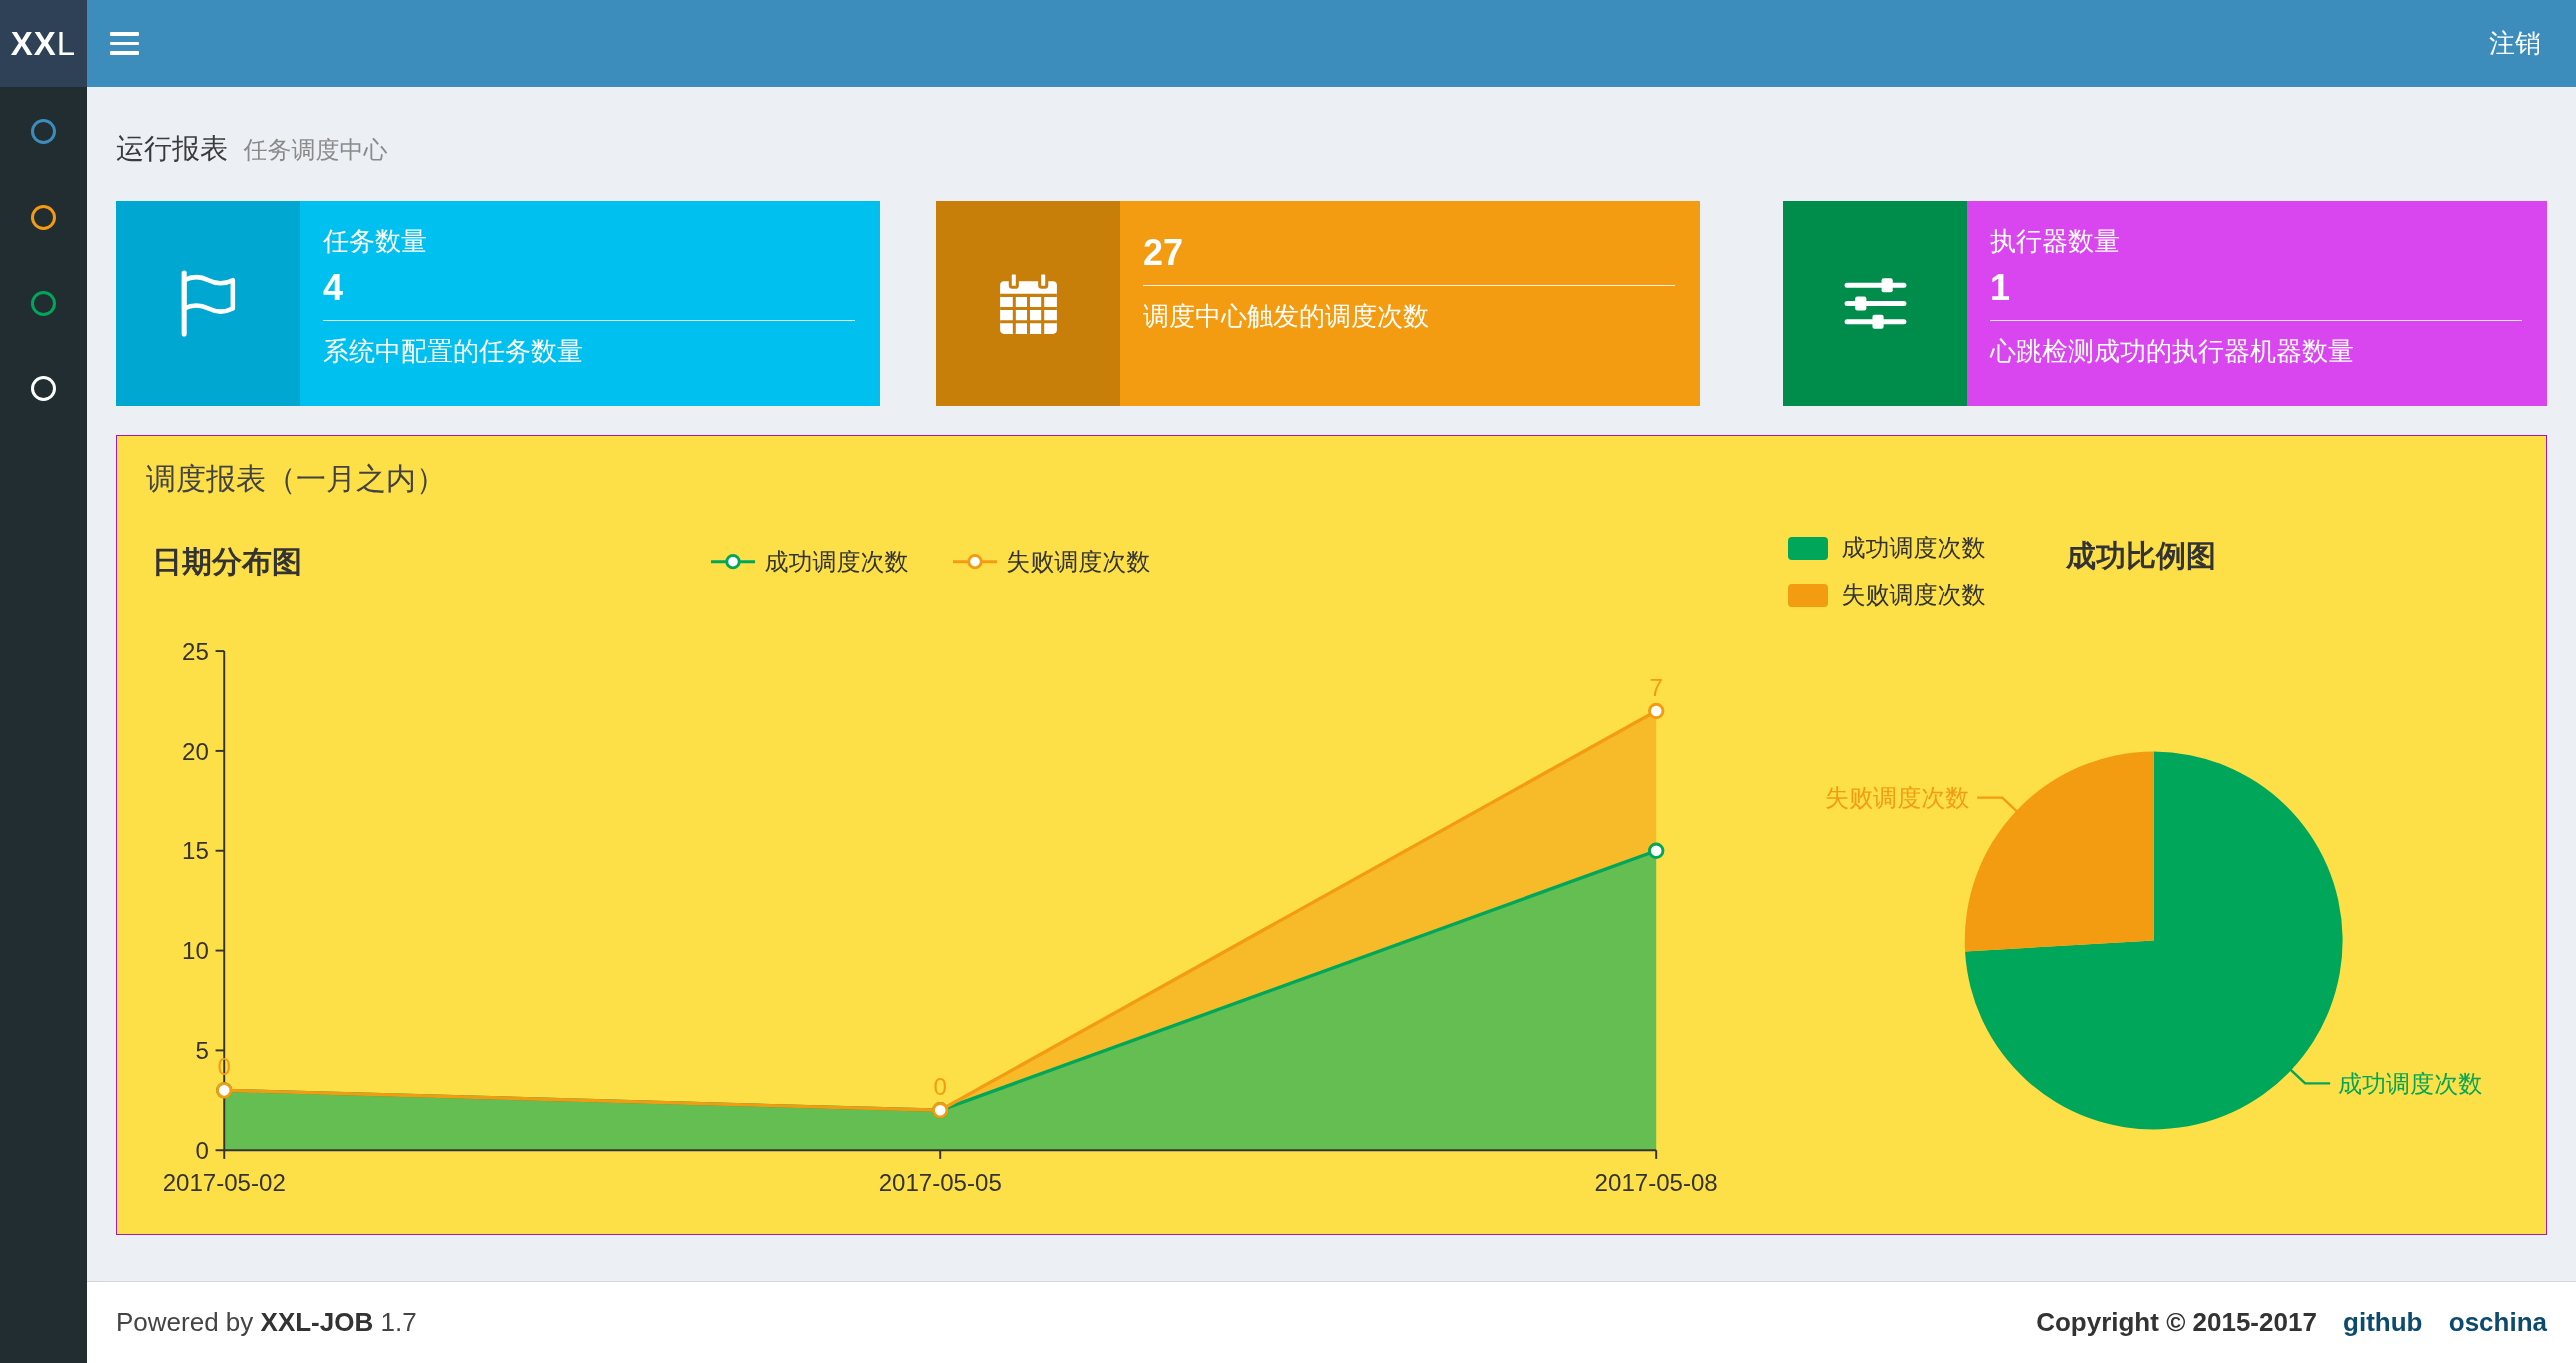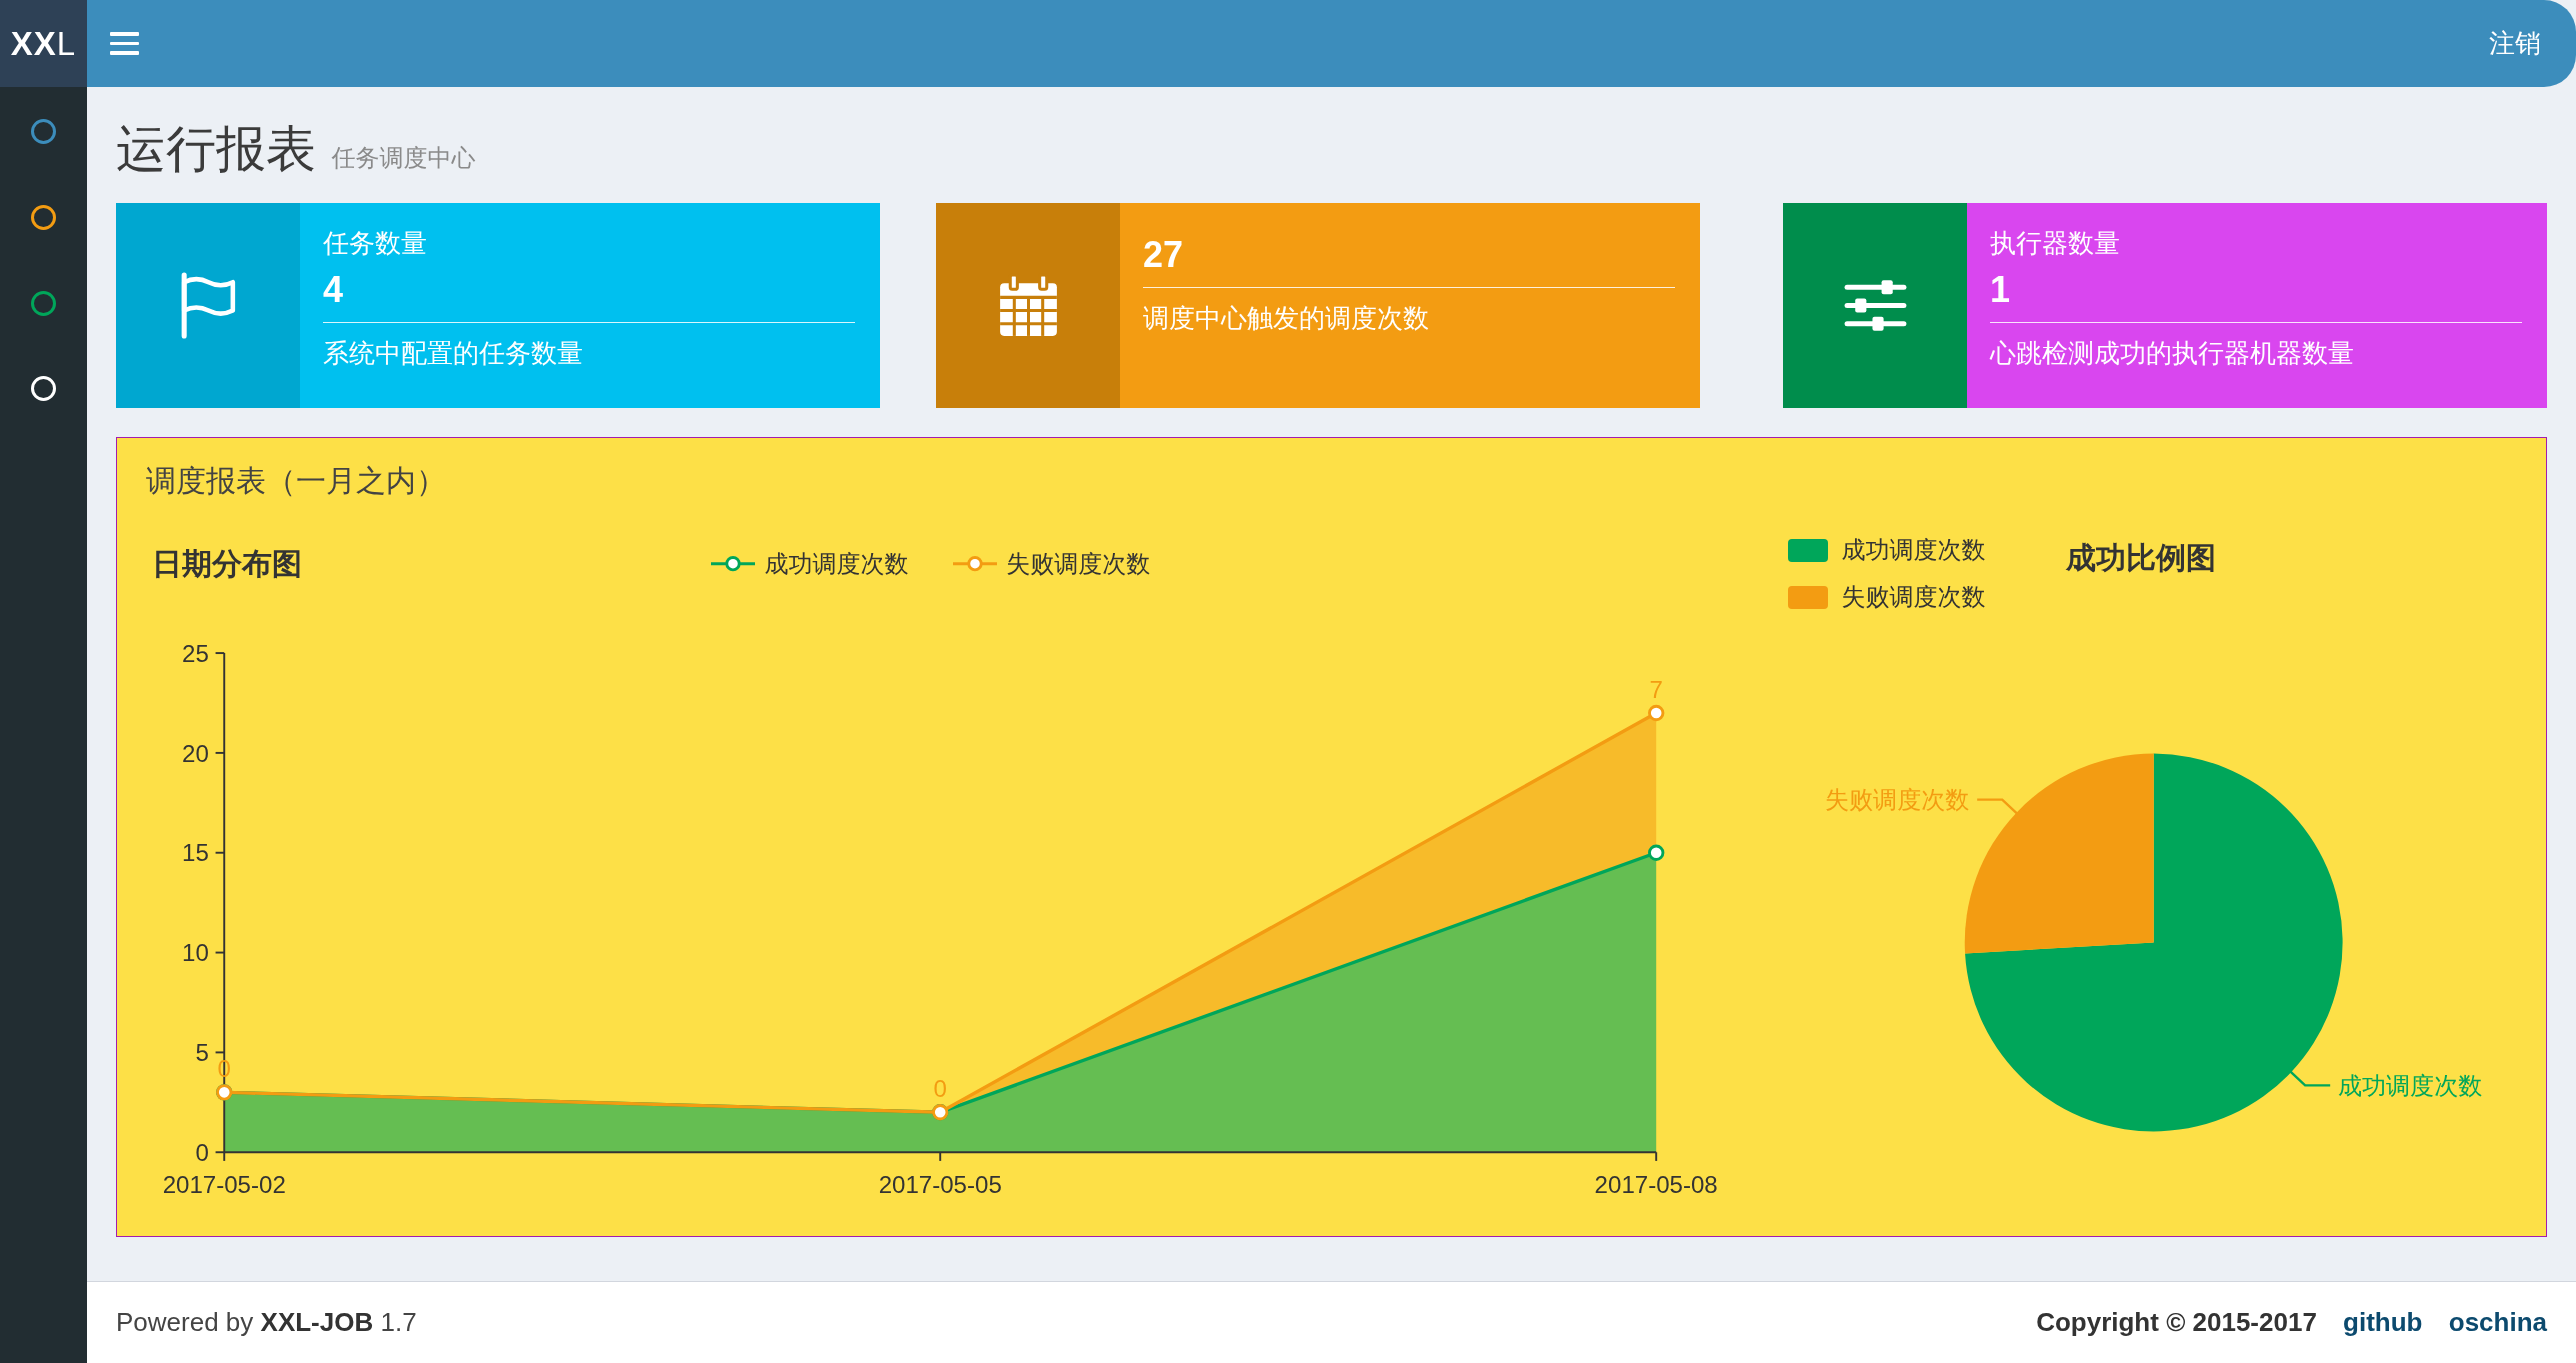--- a/index.html
+++ b/index.html
@@ -5,39 +5,39 @@
   * { box-sizing: border-box; margin: 0; padding: 0; }
   html,body { width: 2576px; height: 1363px; }
   body {
     font-family: "Liberation Sans", "DejaVu Sans", sans-serif;
     background: #ecf0f5;
     position: relative;
     overflow: hidden;
     color: #333;
   }
   
-  .navbar { position:absolute; top:0; left:0; right:0; height:87px; background:#3c8dbc; z-index:5;border-radius:32px; }
+  .navbar { position:absolute; top:0; left:0; right:0; height:87px; background:#3c8dbc; z-index:5; }
   .logo { position:absolute; left:0; top:0; width:87px; height:87px; background:#2e4156;
           color:#fff; display:flex; align-items:center; justify-content:center; font-size:33px; letter-spacing:1px; }
   .logo b { font-weight:700; }
   .logo span.light { font-weight:300; }
   .menu-toggle { position:absolute; left:87px; top:0; width:75px; height:87px; background:transparent; border:none;
                  display:flex; align-items:center; justify-content:center; cursor:pointer; }
   .hamburger { display:flex; flex-direction:column; gap:5.8px; }
   .hamburger i { display:block; width:29px; height:3.9px; background:#fff; border-radius:1px; }
   .logout { position:absolute; right:0; top:0; height:87px; display:flex; align-items:center;
             padding:0 35px; color:#fff; font-size:26px; cursor:pointer; text-decoration:none; }
   
   .sidebar { position:absolute; left:0; top:87px; bottom:0; width:87px; background:#222d32; z-index:4; }
   .side-item { position:absolute; left:0; width:87px; height:54px; display:flex; align-items:center; justify-content:center; cursor:pointer; }
   .ring { width:25px; height:25px; border-radius:50%; border:3.9px solid #fff; }
   
   .main { position:absolute; left:87px; top:87px; right:0; }
   .content-header { padding:39px 29px 29px; }
-  .content-header h1 { font-size:50px; font-weight:500; color:#3b3b3b; display:inline; line-height:46px;text-align:right; }
+  .content-header h1 { font-size:28px; font-weight:500; color:#3b3b3b; display:inline; line-height:46px;text-align:right; }
   .content-header .sub { font-size:24px; color:#8a8a8a; margin-left:15.4px; font-weight:400; }
   
   .info-row { display:flex; gap:56px; padding:0 29px; }
   .info-box { flex:1; height:205px; display:flex; color:#fff; }
   .ib-icon { width:184px; flex:0 0 184px; display:flex; align-items:center; justify-content:center; }
   .ib-body { flex:1; padding:23px 25px 0 23px; min-width:0; }
   .ib-title { font-size:26px; }
   .ib-value { font-size:36px; font-weight:700; margin-top:7.7px; }
   .ib-divider { border-top:1.9px solid rgba(255,255,255,0.85); margin:11.6px 0 12.5px; }
   .ib-desc { font-size:26px; }

